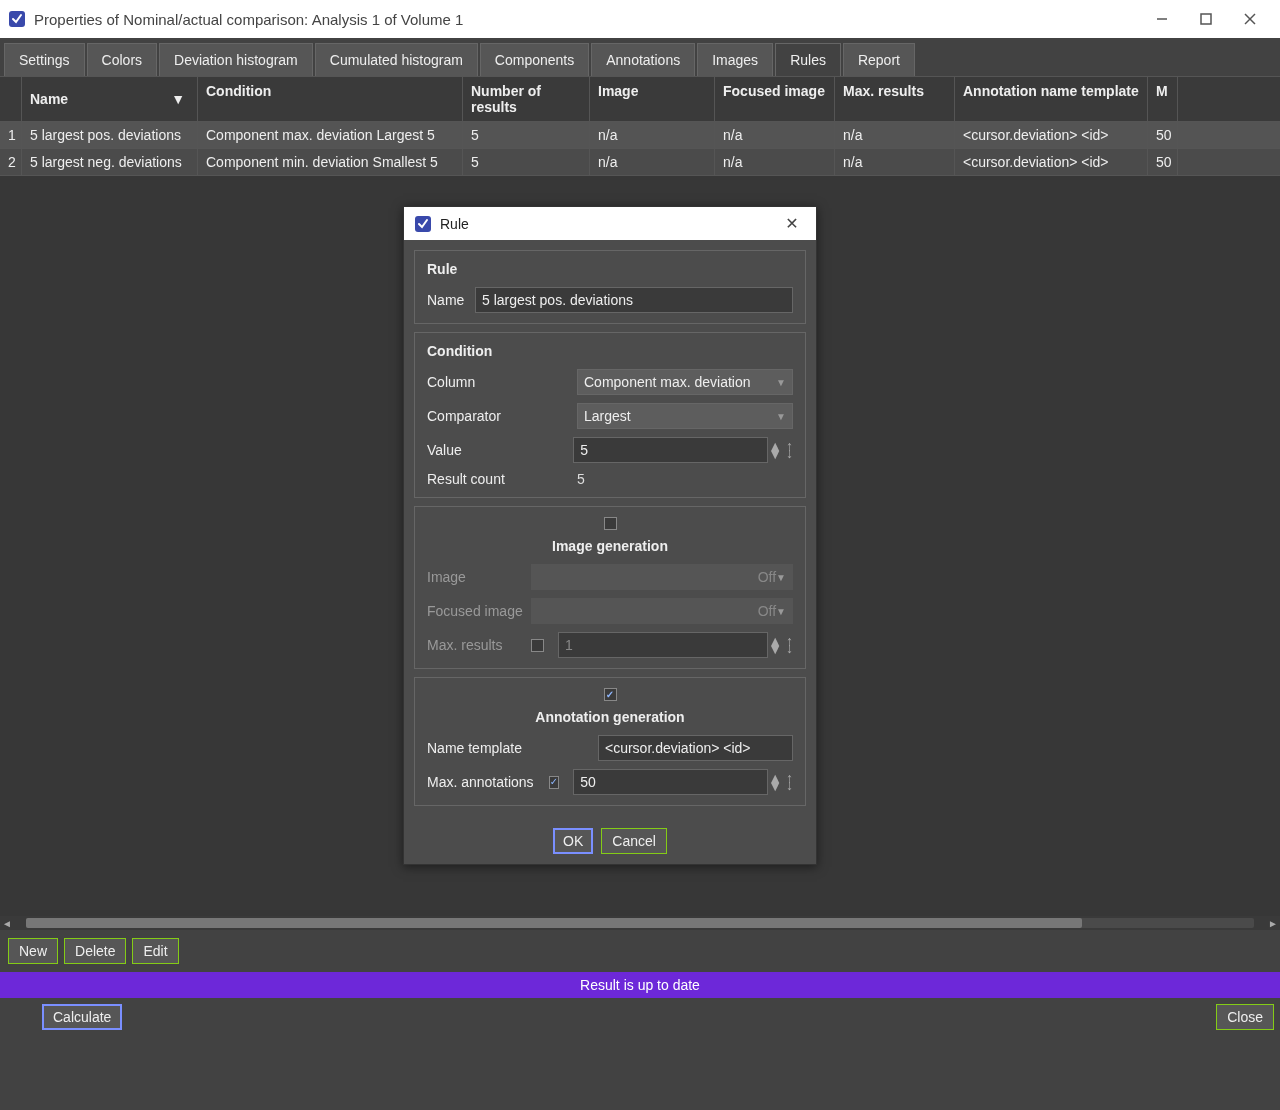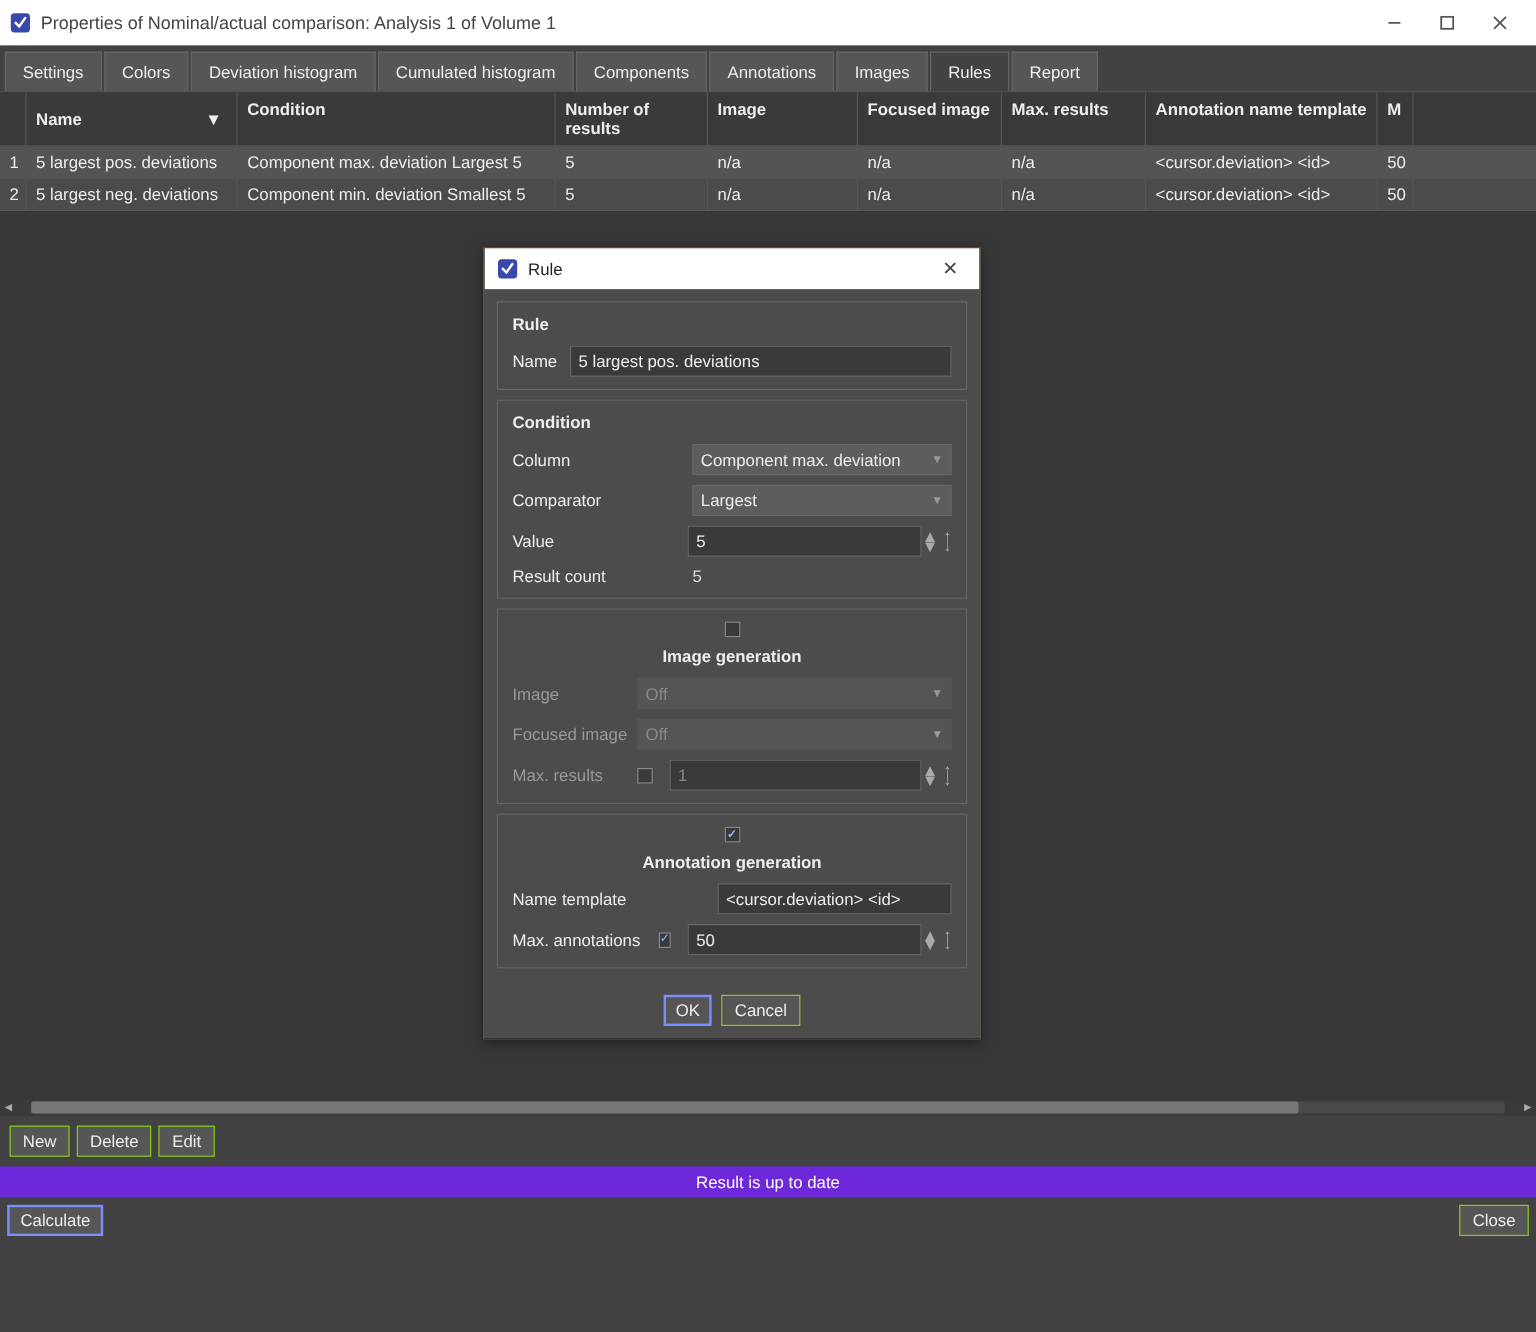--- a/index.html
+++ b/index.html
@@ -30,39 +30,39 @@
 .col-m { width:30px; }
 .table-body-area { height:740px; background:#373737; }
 .hscroll { height:14px; background:#3a3a3a; display:flex; align-items:center; }
 .hscroll .track { flex:1; height:10px; background:#4a4a4a; margin:0 12px; position:relative; border-radius:2px; }
 .hscroll .thumb { position:absolute; left:0; width:86%; height:100%; background:#777; border-radius:2px; }
 .hscroll .arr { width:14px; text-align:center; font-size:10px; color:#aaa; }
 .toolbar { padding:8px; display:flex; gap:6px; background:#424242; }
 .btn { background:#565656; border:1px solid #84cc16; padding:4px 10px; color:#eee; cursor:pointer; }
 .statusbar { background:#6d28d9; color:#fff; text-align:center; padding:5px; font-size:14px; }
 .footer { display:flex; justify-content:space-between; padding:6px; background:#424242; }
-.footer .btn.calc { border:2px solid #7a8fff; padding:3px 9px; }
+.footer .btn.calc { border:2px solid #7a8fff; padding:3px 9px;margin-left:36px; }
 
 
 .dialog { position:absolute; left:403px; top:206px; width:414px; background:#fdba74; border:1px solid #333; box-shadow:0 2px 10px rgba(0,0,0,.5); }
 .dlg-title { background:#fff; color:#222; display:flex; align-items:center; padding:7px 10px; }
 .dlg-title .logo { width:18px; height:18px; margin-right:8px; }
 .dlg-title .t { flex:1; font-weight:normal; }
 .dlg-title .x { width:28px; text-align:center; color:#444; cursor:pointer; font-size:16px; }
 .dlg-body { background:#4c4c4c; padding:10px; }
 .group { border:1px solid #666; background:#4c4c4c; padding:10px 12px; margin-bottom:8px; }
 .group-title { font-weight:600; margin-bottom:10px; color:#eee; }
 .group-title.with-check { display:flex; align-items:center; gap:8px;flex-direction:column; }
 .row { display:flex; align-items:center; margin-bottom:8px; }
 .row:last-child { margin-bottom:0; }
 .row .lab { width:150px; color:#eee; }
 .row .lab.disabled { color:#999; }
 .input { flex:1; background:#3a3a3a; border:1px solid #666; padding:4px 6px; color:#eee; }
 .select { flex:1; background:#5d5d5d; border:1px solid #666; padding:4px 6px; color:#eee; display:flex; justify-content:space-between; align-items:center; }
-.select.disabled { background:#555; color:#888; border-color:#555; }
+.select.disabled { background:#555; color:#888; border-color:#555;justify-content:flex-end; }
 .spin { display:flex; align-items:center; gap:2px; }
 .spinctrl { display:flex; flex-direction:column; font-size:8px; line-height:8px; color:#aaa; cursor:pointer; }
 .stepctrl { display:flex; flex-direction:column; font-size:9px; line-height:7px; color:#aaa; margin-left:2px; }
 .check { width:13px; height:13px; border:1px solid #888; background:#3a3a3a; display:flex; align-items:center; justify-content:center; cursor:pointer; }
 .check.checked::after { content:"✓"; font-size:10px; color:#8fb7ff; line-height:10px; }
 .dlg-buttons { display:flex; justify-content:center; gap:8px; padding:4px 0 10px 0; background:#4c4c4c; }
 .dlg-buttons .btn.ok { border:2px solid #7a8fff; padding:3px 8px;text-align:center; }
 .caret { font-size:10px; color:#999; }
 svg { display:block; }
 </style>

